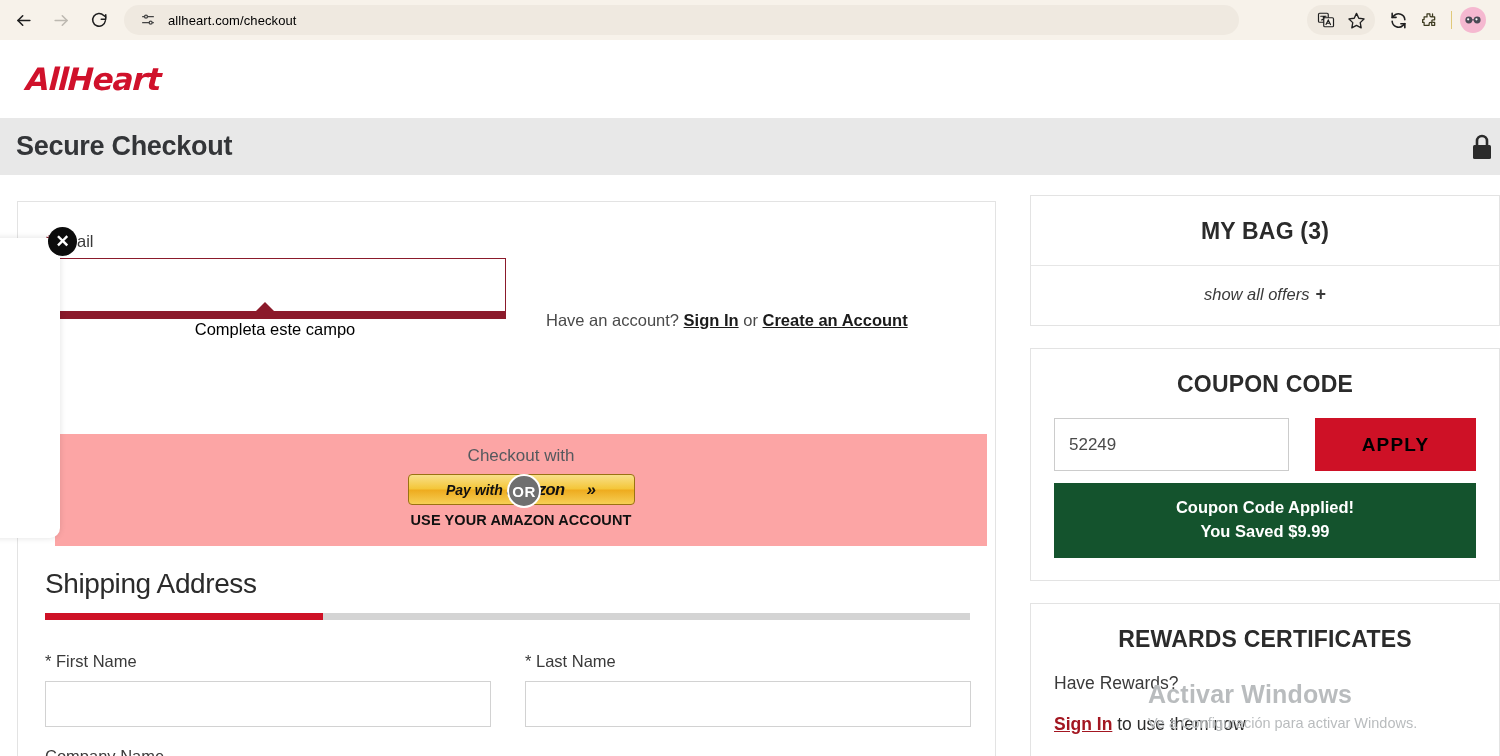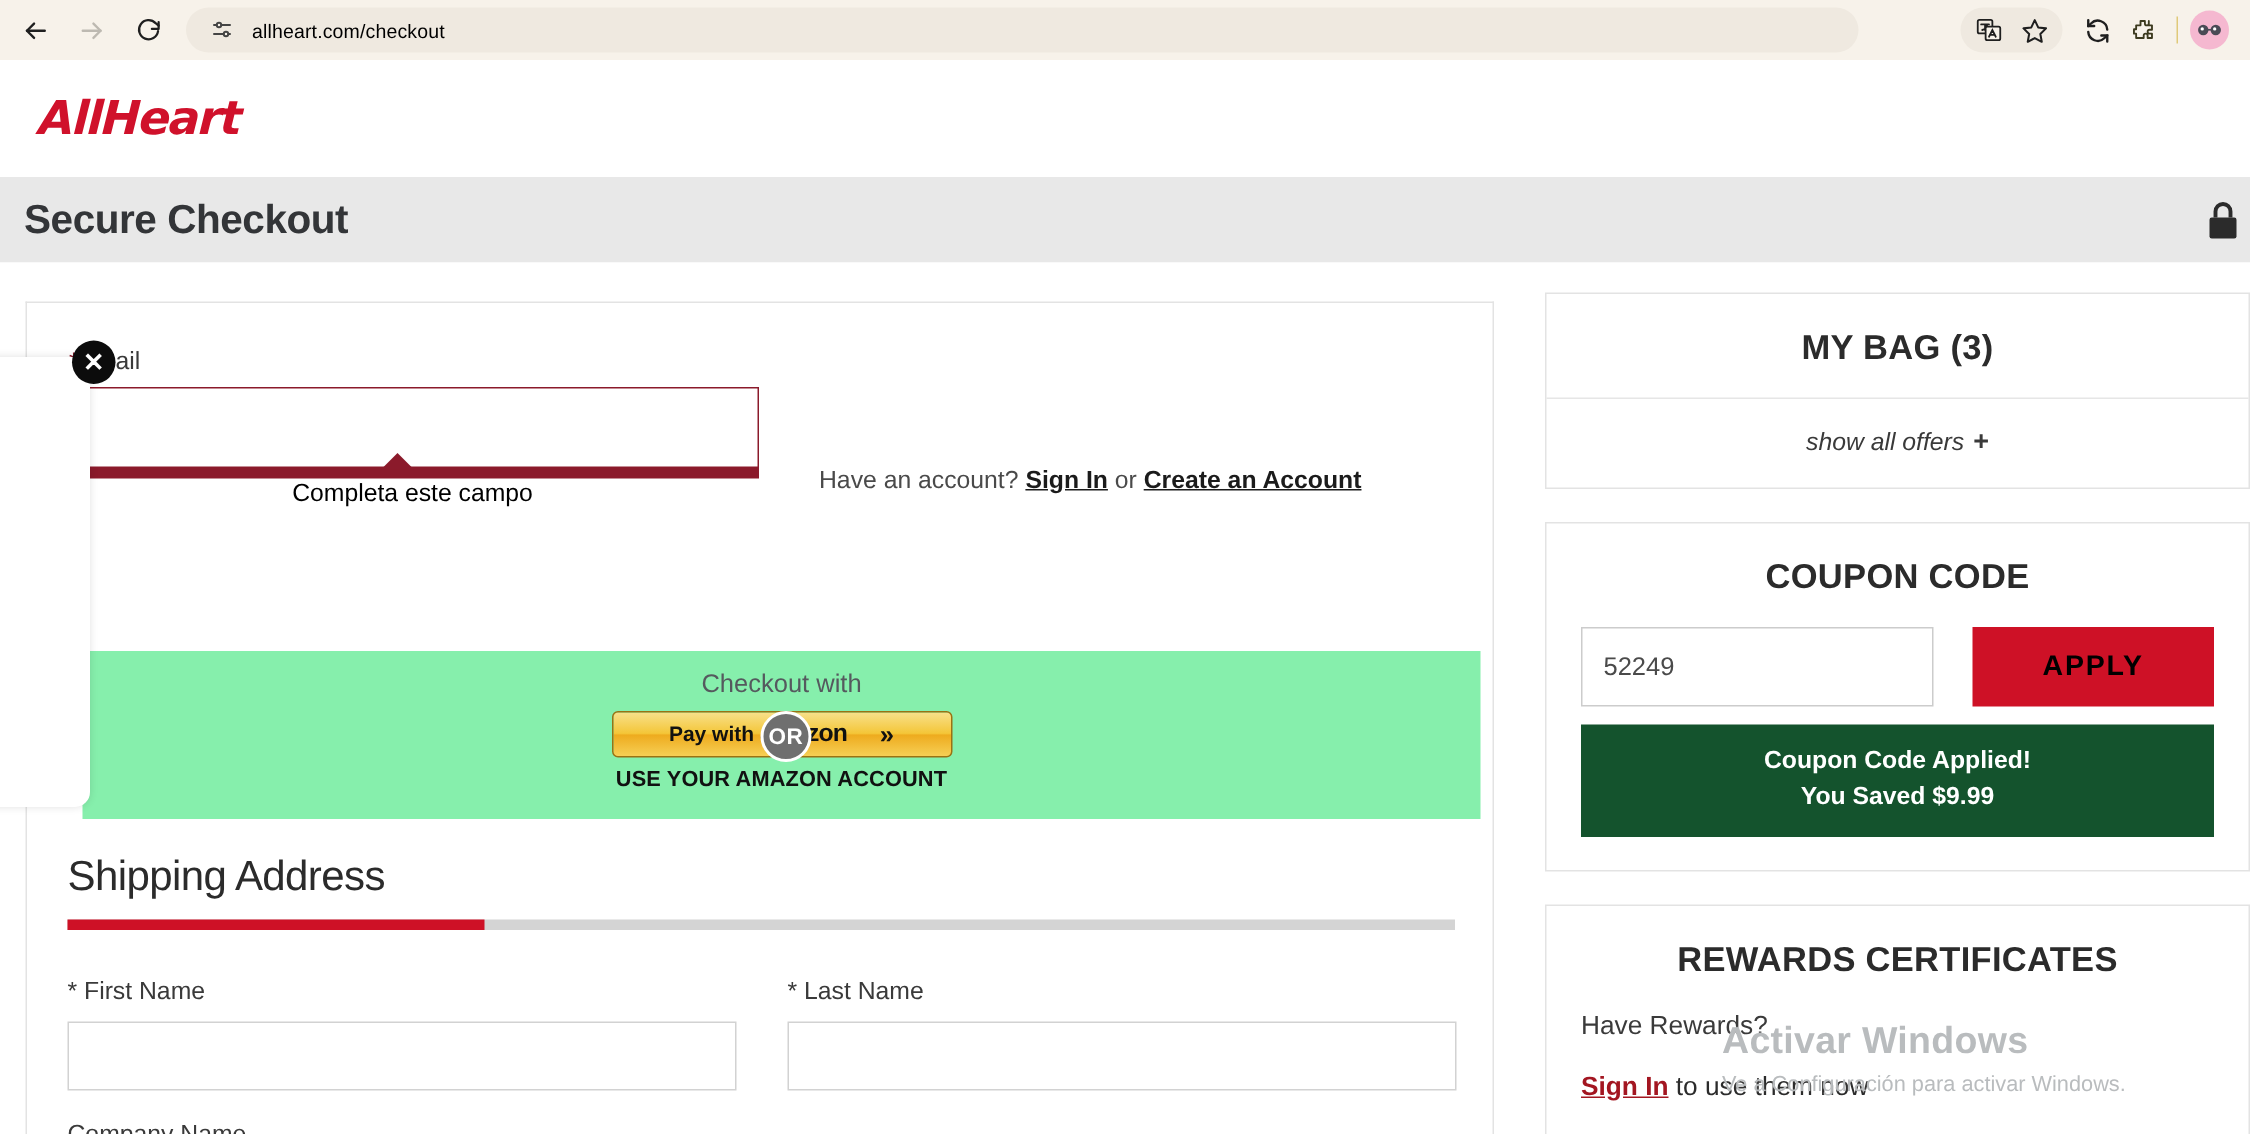--- a/index.html
+++ b/index.html
@@ -119,29 +119,30 @@
   }
   .cb::after {
     content: ""; position: absolute; left: 6px; top: 2px;
     width: 6px; height: 12px; border: solid #2f3640;
     border-width: 0 2.5px 2.5px 0; transform: rotate(42deg);
   }
   .subscribe-label { margin-left: 14px; font-size: 17.5px; color: #3f4349; }
 
   .amazon-band {
     position: absolute; left: 37px; top: 232px; width: 932px; height: 112px;
-    background: #86efac;
+    background: #fca5a5;
   }
   .checkout-with { text-align: center; font-size: 17px; color: #55595e; padding-top: 12px; }
   .amz-btn {
     display: block; margin: 8px auto 0; width: 227px; height: 31px;
     background: linear-gradient(to bottom, #f8e08a 0%, #f4c638 48%, #eeab1e 52%, #f6cf55 100%);
     border: 1px solid #9a7213; border-radius: 4px;
     display: flex; align-items: center; justify-content: center; gap: 8px;
     cursor: pointer;
+    font-style: italic;
   }
   .amz-txt { font-size: 14px; color: #111; font-weight: 600; display: flex; align-items: baseline; gap: 4px; }
   .amz-word { font-size: 16.5px; font-weight: 700; letter-spacing: -.6px; position: relative; }
   .amz-chev { font-size: 17px; font-weight: 700; color: #111; margin-left: 14px; }
   .amz-sub {
     text-align: center; font-size: 14.5px; font-weight: 700; color: #111;
     letter-spacing: .1px; margin-top: 7px;
   }
   .or-badge {
     position: absolute; left: 489px; top: 272px; width: 34px; height: 34px;

